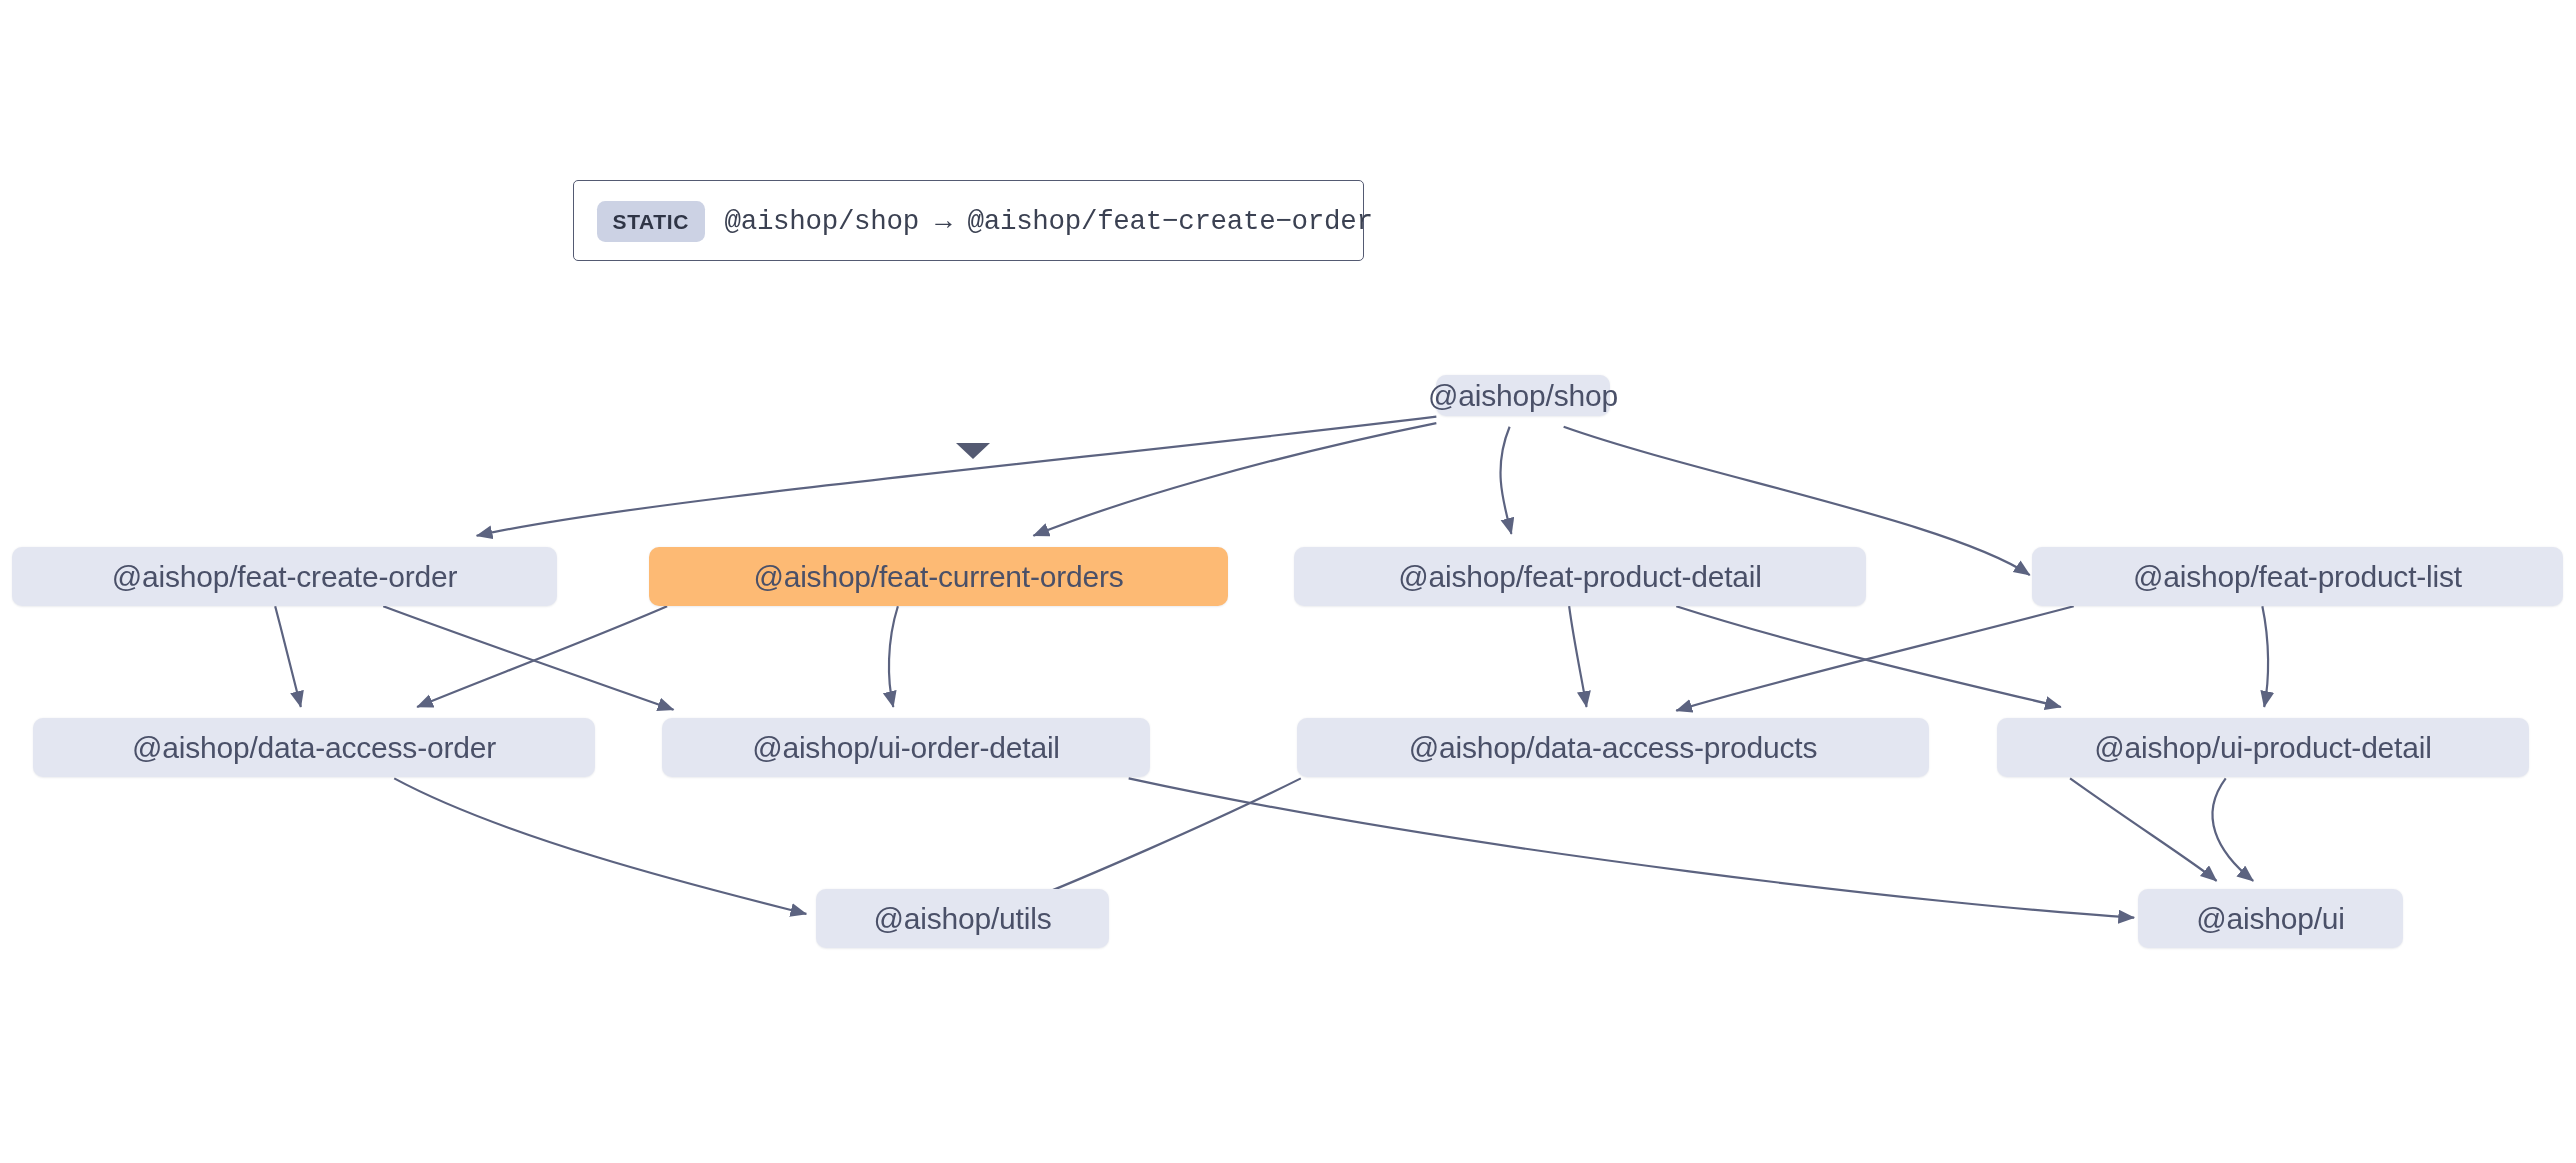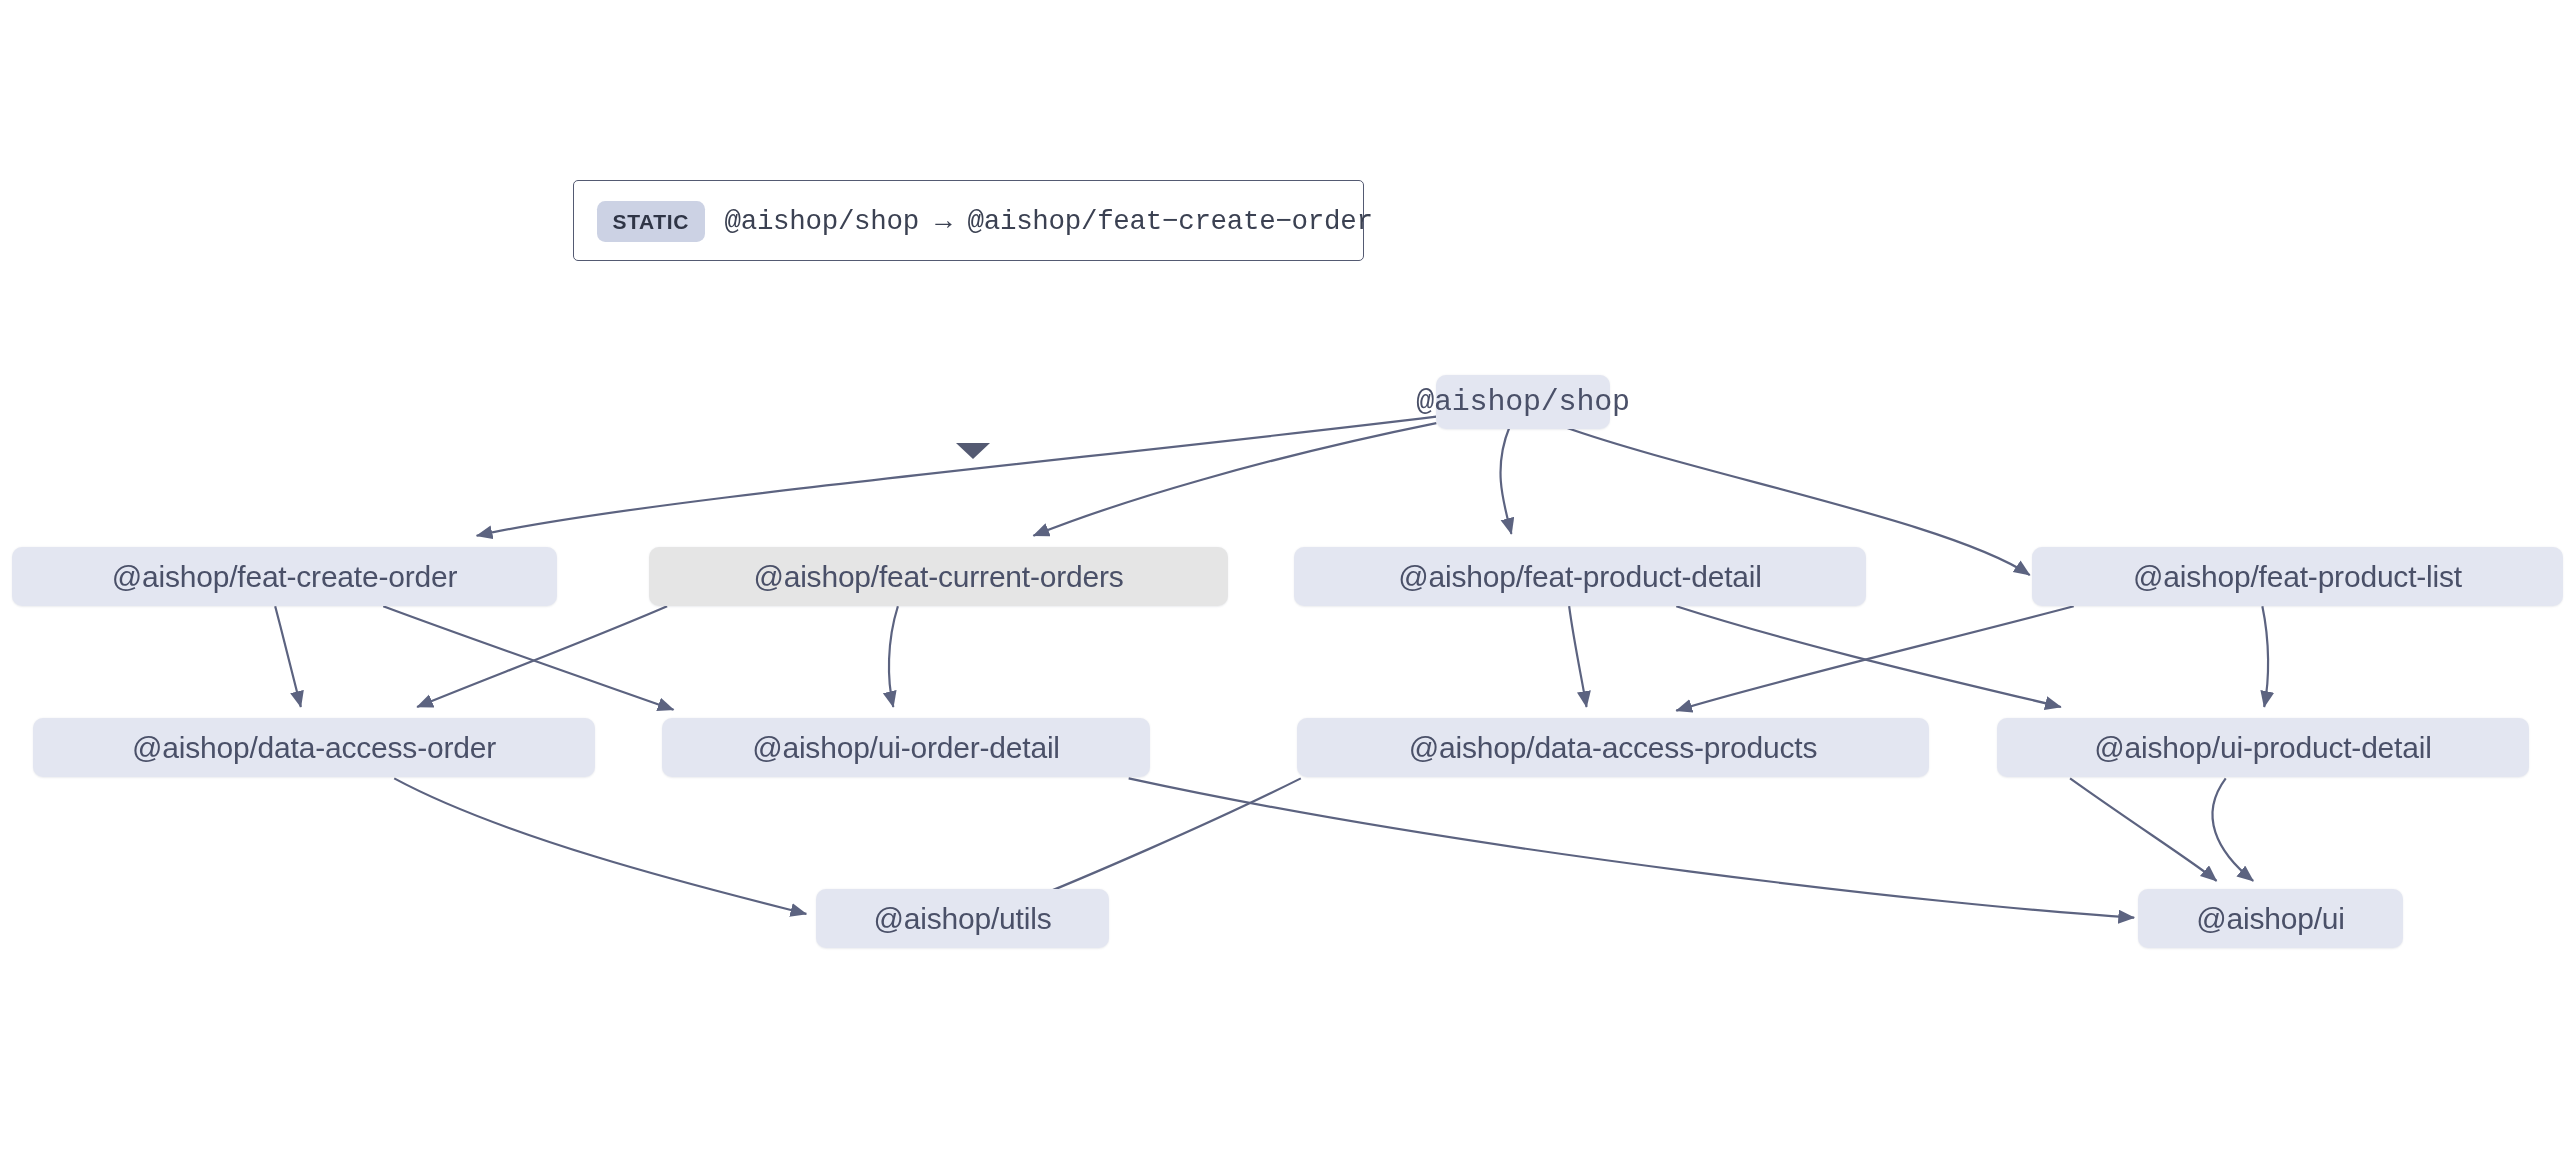--- a/index.html
+++ b/index.html
@@ -139,27 +139,27 @@
         <path d="M 2470 662 C 2478 700, 2478 742, 2472 772" fill="none" stroke="#5c6380" stroke-width="2.4" marker-end="url(#arrowhead)"></path>
         <path d="M 430 850 C 560 920, 790 975, 880 998" fill="none" stroke="#5c6380" stroke-width="2.4" marker-end="url(#arrowhead)"></path>
         <path d="M 1232 850 C 1600 930, 2130 990, 2330 1002" fill="none" stroke="#5c6380" stroke-width="2.4" marker-end="url(#arrowhead)"></path>
         <path d="M 1420 850 C 1320 900, 1180 960, 1110 988" fill="none" stroke="#5c6380" stroke-width="2.4" marker-end="url(#arrowhead)"></path>
         <path d="M 2260 850 C 2330 900, 2400 945, 2420 962" fill="none" stroke="#5c6380" stroke-width="2.4" marker-end="url(#arrowhead)"></path>
         <path d="M 2430 850 C 2400 890, 2420 930, 2460 962" fill="none" stroke="#5c6380" stroke-width="2.4" marker-end="url(#arrowhead)"></path>
       </g>
   </svg>
 
   <div id="nodes-group">
-      <div class="graph-node" style="left: 1436px; top: 375px; width: 174px; height: 54px; background: rgb(227, 230, 241); color: rgb(74, 80, 104); font-family: Liberation Mono, monospace;">
+      <div class="graph-node" style="left: 1436px; top: 375px; width: 174px; height: 41px; background: rgb(227, 230, 241); color: rgb(74, 80, 104);">
         <span class="node-label">@aishop/shop</span>
       </div>
       <div class="graph-node" style="left: 12px; top: 547px; width: 545px; height: 59px; background: rgb(227, 230, 241); color: rgb(74, 80, 104);">
         <span class="node-label">@aishop/feat-create-order</span>
       </div>
-      <div class="graph-node" style="left: 649px; top: 547px; width: 579px; height: 59px; background: #e5e5e5; color: rgb(74, 80, 104);">
+      <div class="graph-node" style="left: 649px; top: 547px; width: 579px; height: 59px; background: #fdba74; color: rgb(74, 80, 104);">
         <span class="node-label">@aishop/feat-current-orders</span>
       </div>
       <div class="graph-node" style="left: 1294px; top: 547px; width: 572px; height: 59px; background: rgb(227, 230, 241); color: rgb(74, 80, 104);">
         <span class="node-label">@aishop/feat-product-detail</span>
       </div>
       <div class="graph-node" style="left: 2032px; top: 547px; width: 531px; height: 59px; background: rgb(227, 230, 241); color: rgb(74, 80, 104);">
         <span class="node-label">@aishop/feat-product-list</span>
       </div>
       <div class="graph-node" style="left: 33px; top: 718px; width: 562px; height: 59px; background: rgb(227, 230, 241); color: rgb(74, 80, 104);">
         <span class="node-label">@aishop/data-access-order</span>

